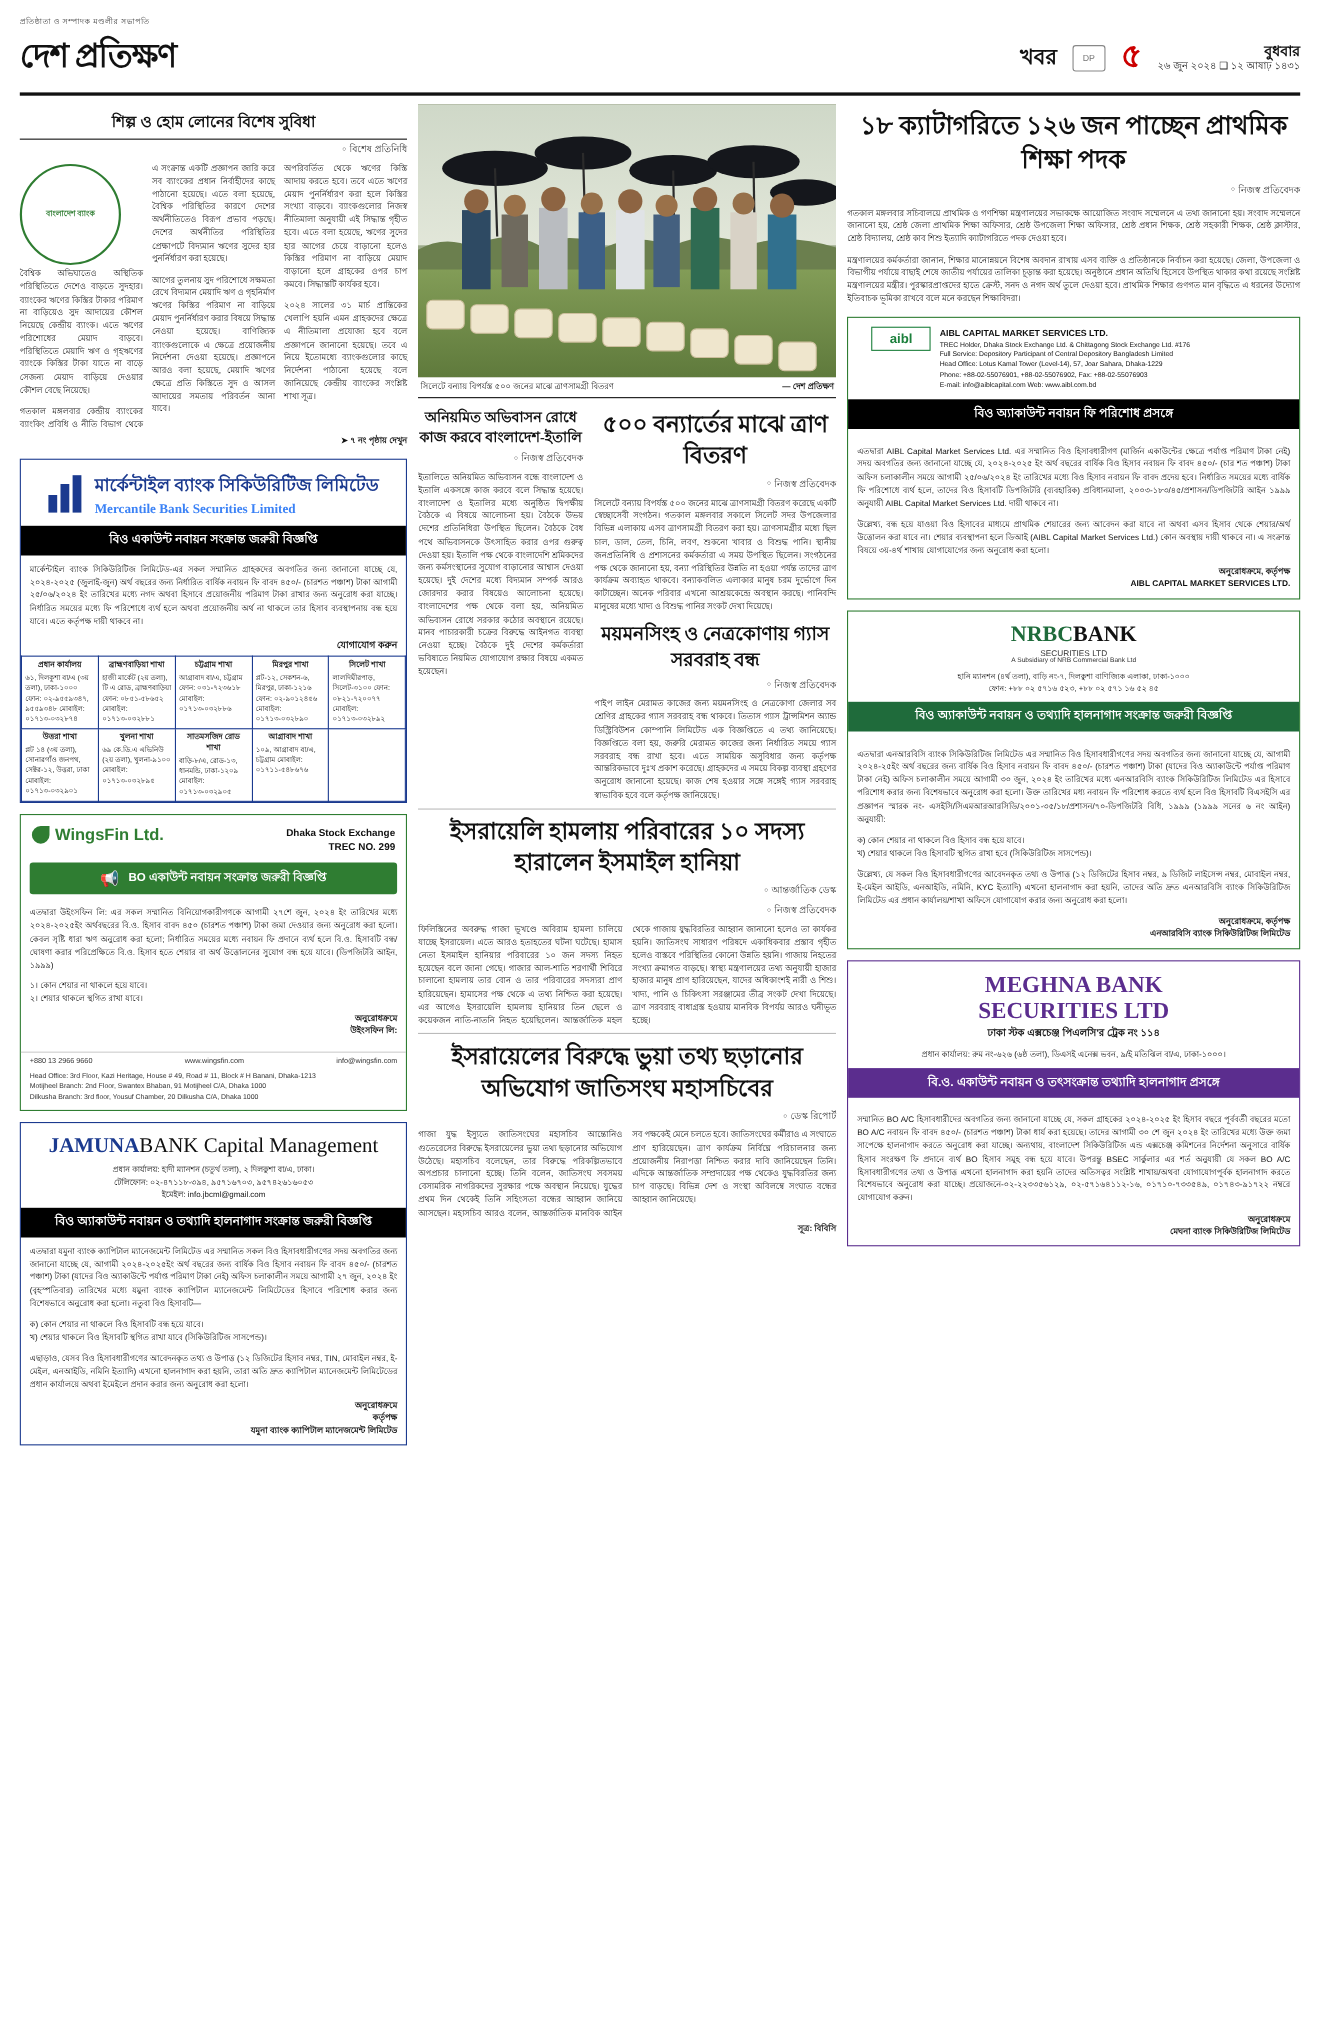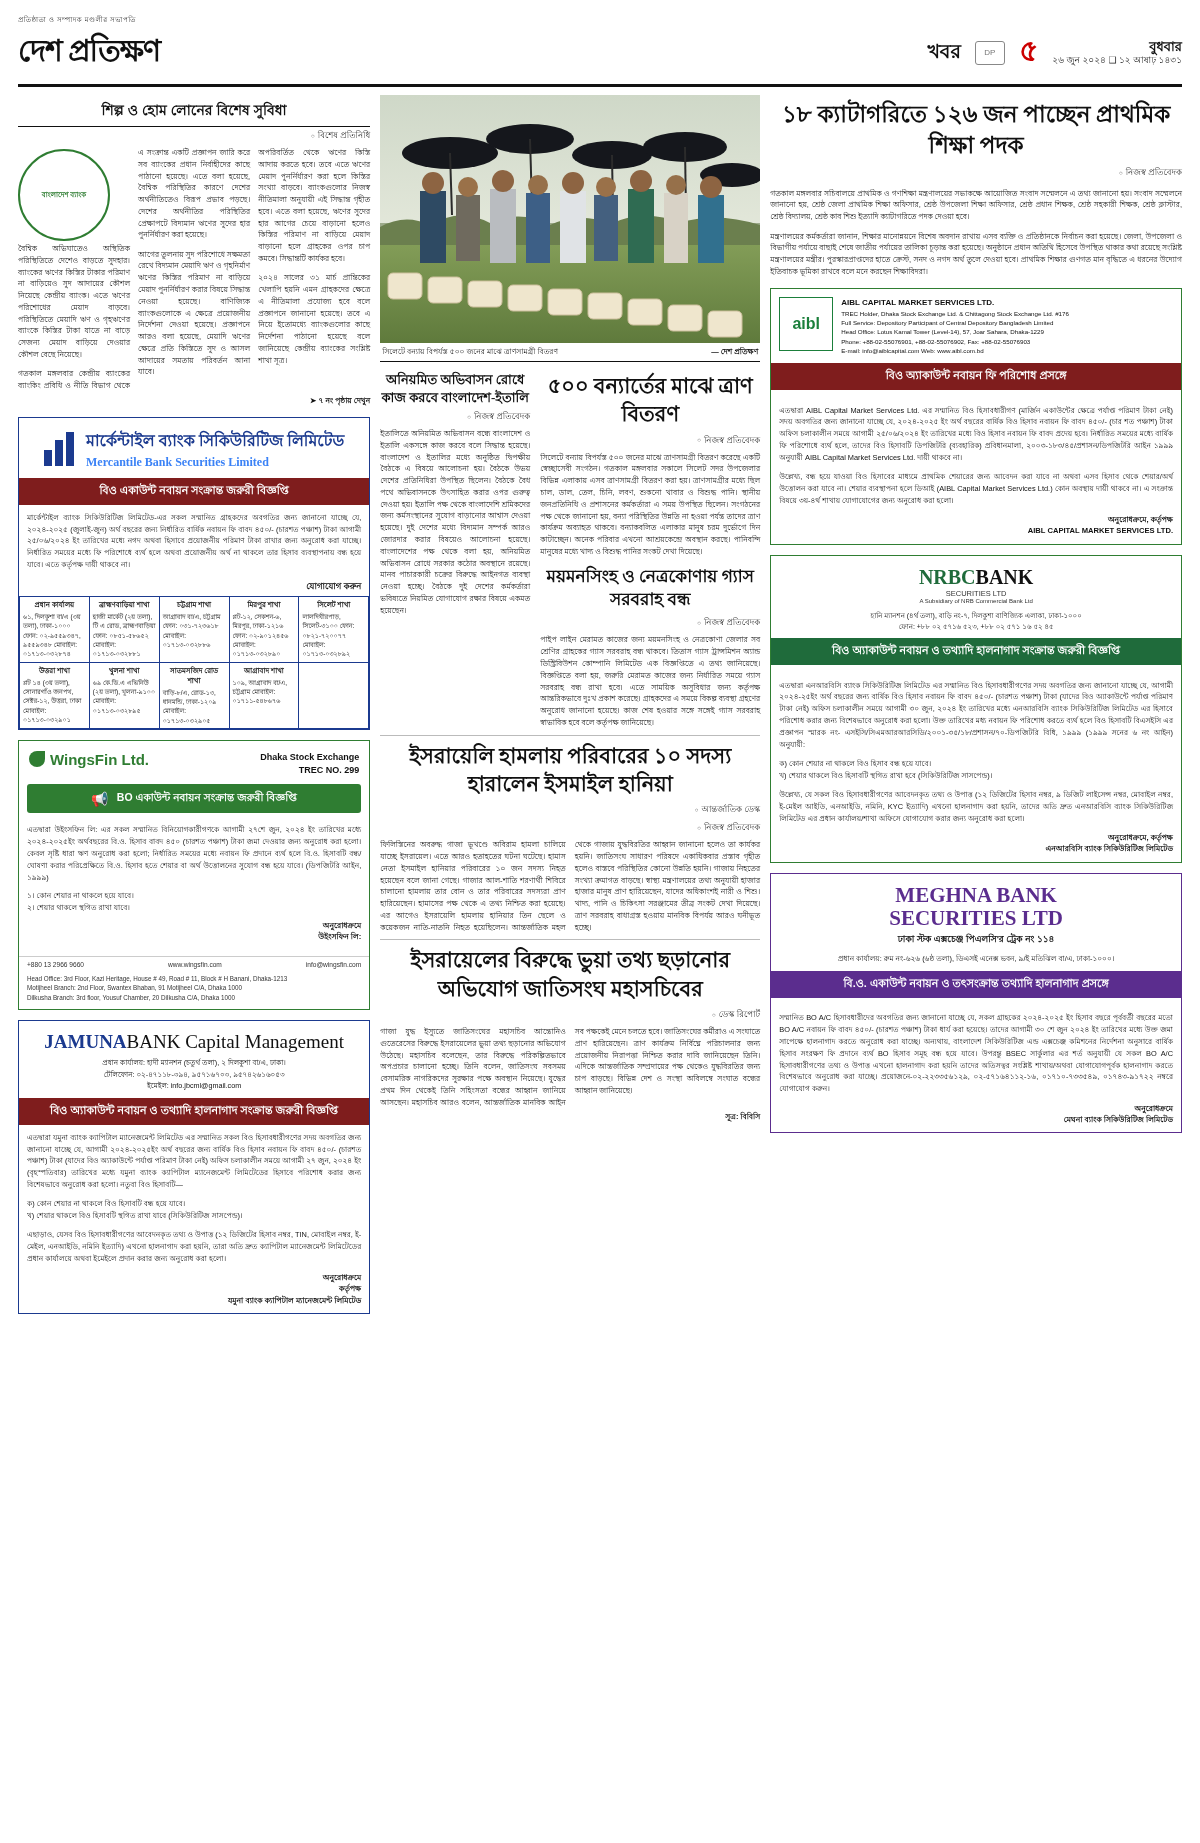--- a/index.html
+++ b/index.html
@@ -59,21 +59,21 @@
 
   
   .photo-box { position:relative; width:100%; height:248px; overflow:hidden; background:#6f7f55; }
   .photo-cap { font-size:7.5px; padding:3px 2px; display:flex; justify-content:space-between;
                border-bottom:1px solid #111; }
   .cred { font-weight:bold; }
 
   
   .ad { border:1px solid #1b3a8f; margin-top:10px; background:#fff; }
   .ad-green { border:1px solid #2f7d32; }
-  .ad-head-bar { background:#7f1d1d; color:#fff; text-align:center; font-size:11px;
+  .ad-head-bar { background:#000000; color:#fff; text-align:center; font-size:11px;
                  font-weight:bold; padding:4px 2px; }
   .ad-head-bar.dkgreen { background:#1f6b3b; }
   .ad-body { padding:7px 8px; font-size:7.4px; line-height:1.6; text-align:justify; }
   .sign { text-align:right; font-size:7.6px; font-weight:bold; line-height:1.5; margin-top:6px; }
 
   
   .merc-logo { display:flex; align-items:center; justify-content:center; gap:8px; padding:10px 4px 8px; }
   .merc-mark { width:34px; height:34px; position:relative; }
   .merc-mark span { position:absolute; bottom:0; width:8px; background:#1b3a8f; }
   .merc-name { font-size:16px; font-weight:bold; color:#1b3a8f; font-family:"Liberation Serif", serif; }
@@ -99,22 +99,22 @@
   .wf-addr { font-size:6.3px; padding:2px 8px 7px; line-height:1.5; color:#333; }
 
   
   .jm-logo { text-align:center; padding:10px 4px 4px; font-size:19px; font-weight:bold;
              color:#1b3a8f; font-family:"Liberation Serif", serif; }
   .jm-logo .cap { color:#111; font-weight:normal; }
   .jm-meta { font-size:7.2px; text-align:center; line-height:1.6; padding:0 8px 6px; }
 
   
   .aibl-head { display:flex; gap:8px; padding:8px; align-items:flex-start; }
-  .aibl-mark { width:54px; height:54px; border:1px solid #1b7f3b; display:flex; align-items:center;
-               justify-content:center; font-size:16px; font-weight:bold; color:#1b7f3b; }
+  .aibl-mark { width:54px; height:22px; border:1px solid #1b7f3b; display:flex; align-items:center;
+               justify-content:center; font-size:12px; font-weight:bold; color:#1b7f3b;margin-left:13px; }
   .aibl-txt { font-size:6.2px; line-height:1.5; }
   .aibl-txt b { font-size:8px; }
 
   
   .nrbc-logo { text-align:center; padding:10px 4px 2px; }
   .nrbc-name { font-size:20px; font-weight:bold; color:#1f6b3b; font-family:"Liberation Serif", serif; }
   .nrbc-name .bk { color:#111; }
   .nrbc-sub { font-size:7.5px; color:#333; }
   .nrbc-addr { font-size:7px; text-align:center; line-height:1.6; padding:4px 8px 6px; }
 

